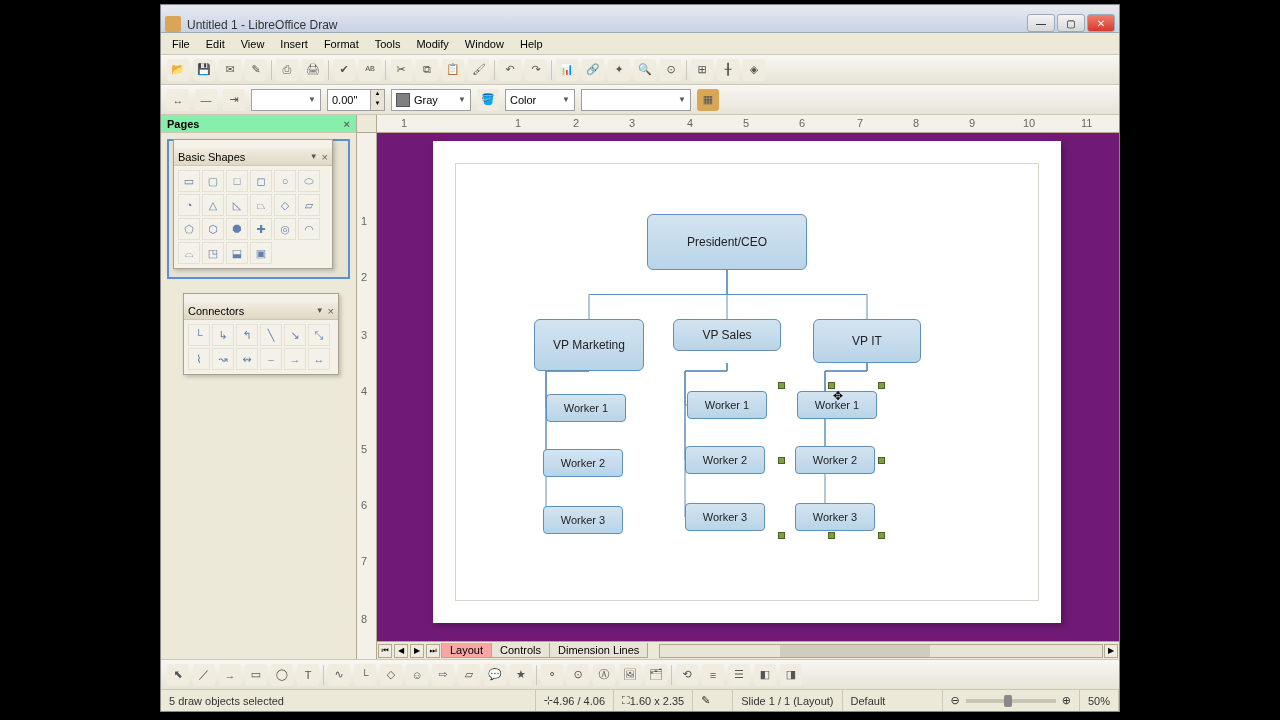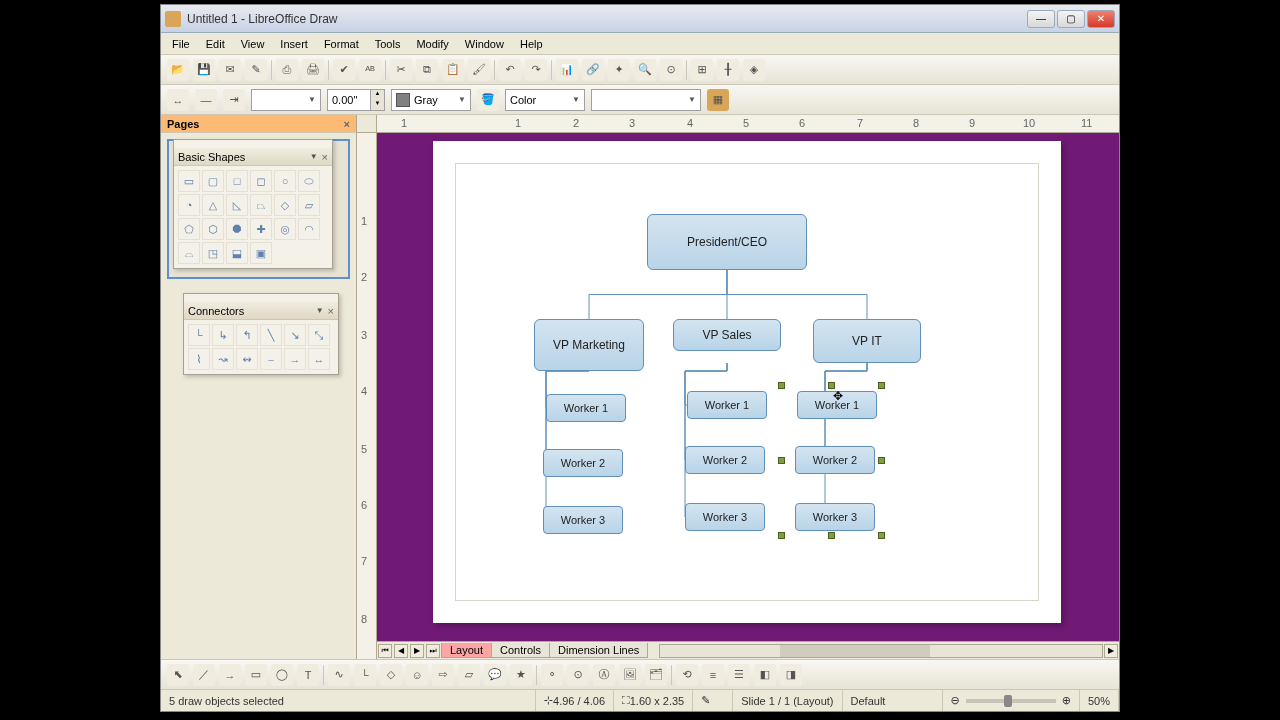--- a/index.html
+++ b/index.html
@@ -1,36 +1,36 @@
 <!DOCTYPE html>
 <html><head>
 <meta charset="utf-8">
 <style>
 * { box-sizing: border-box; margin: 0; padding: 0; font-family: "Segoe UI", Tahoma, sans-serif; font-size: 11px; }
 body { background: #000; width: 1280px; height: 720px; overflow: hidden; }
 .app { position: absolute; left: 160px; top: 4px; width: 960px; height: 708px; background: #ece9d8; border: 1px solid #888; display: flex; flex-direction: column; }
-.titlebar { height: 28px; background: linear-gradient(#e8eaf0,#c8d2e6); display: flex; align-items: center; padding: 0 4px; border-bottom: 1px solid #9ab; }
+.titlebar { height: 28px; background: linear-gradient(#e8eaf0,#c8d2e6); display: flex; align-items: flex-end; padding: 0 4px; border-bottom: 1px solid #9ab; }
 .titlebar-icon { width: 16px; height: 16px; background: #d9a658; border-radius: 2px; margin-right: 6px; }
 .titlebar-text { flex: 1; color: #333; font-size: 12px; }
 .winbtns { display: flex; gap: 2px; }
 .winbtn { width: 28px; height: 18px; background: linear-gradient(#f4f4f4,#d8d8d8); border: 1px solid #9ab; border-radius: 3px; display: flex; align-items: center; justify-content: center; font-size: 10px; }
 .winbtn.close { background: linear-gradient(#f08070,#d43a2a); color: #fff; }
 .menubar { height: 22px; background: #ece9d8; display: flex; align-items: center; padding: 0 4px; gap: 2px; border-bottom: 1px solid #cdc7b6; }
 .menubar span { padding: 2px 7px; cursor: default; text-align: right; }
 .toolbar { height: 30px; background: linear-gradient(#f8f7f3,#e7e3d6); border-bottom: 1px solid #cdc7b6; display: flex; align-items: center; padding: 0 6px; gap: 4px; }
 .toolbar2 { height: 30px; background: linear-gradient(#f8f7f3,#e7e3d6); border-bottom: 1px solid #cdc7b6; display: flex; align-items: center; padding: 0 6px; gap: 6px; }
 .tbtn { width: 22px; height: 22px; border: 1px solid transparent; border-radius: 3px; display: flex; align-items: center; justify-content: center; color: #555; background:#f0ece0; }
 .tbtn.sep { width: 1px; background: #cdc7b6; height: 20px; border: none; }
 .combo { height: 22px; border: 1px solid #a0a0a0; background: #fff; display: flex; align-items: center; padding: 0 4px; font-size: 11px; }
 .combo .arrow { margin-left: auto; font-size: 8px; color: #555; }
 .spinner { width: 58px; height: 22px; border: 1px solid #a0a0a0; background: #fff; display: flex; align-items: center; padding: 0 4px; position: relative; }
 .spinner .spinbtn { position: absolute; right: 0; width: 14px; height: 50%; background: #e8e4d8; border-left: 1px solid #a0a0a0; font-size: 6px; text-align: center; }
 .body { flex: 1; display: flex; overflow: hidden; }
 .pages-panel { width: 196px; background: #ece9d8; border-right: 1px solid #b0a890; display: flex; flex-direction: column; position: relative; }
-.pages-header { height: 18px; background: #fdba74; border-bottom: 1px solid #cdc7b6; padding: 2px 6px; font-weight: bold; display: flex; align-items: center; }
+.pages-header { height: 18px; background: #86efac; border-bottom: 1px solid #cdc7b6; padding: 2px 6px; font-weight: bold; display: flex; align-items: center; }
 .pages-header .x { margin-left: auto; cursor: default; color: #666; }
 .thumb-area { flex: 1; padding: 6px; position: relative; }
 .thumb-sel { border: 2px solid #5b8fd0; padding: 3px; background: #e6e2d4; height: 140px; }
 .palette { position: absolute; background: #f4f1e8; border: 1px solid #a8a090; box-shadow: 2px 2px 4px rgba(0,0,0,.2); }
 .palette-head { height: 18px; background: linear-gradient(#f0ece0,#e0d8c4); border-bottom: 1px solid #cdc7b6; display: flex; align-items: center; padding: 0 4px; font-size: 11px; margin-top: 8px; }
 .palette-head .arrow { margin-left: auto; font-size: 8px; color: #555; margin-right: 4px; }
 .palette-head .x { color: #666; cursor: default; }
 .palette-grid { padding: 4px; display: grid; grid-template-columns: repeat(6, 22px); gap: 2px; }
 .palette-grid .cell { width: 22px; height: 22px; border: 1px solid #e4e0d4; display: flex; align-items: center; justify-content: center; color: #6080b0; }
 .canvas-area { flex: 1; display: flex; flex-direction: column; background: #ece9d8; position: relative; }
@@ -129,21 +129,21 @@
       <span>0.00"</span>
       <div class="spinbtn" style="top:0">▲</div>
         <div class="spinbtn" style="bottom:0">▼</div>
     </div>
     <div class="combo" style="width:80px">
       <div class="swatch"></div>
       <span>Gray</span>
       <span class="arrow">▼</span>
     </div>
     <div class="tbtn">🪣</div>
-    <div class="combo" style="width:80px">
+    <div class="combo" style="width:70px">
       <span>Color</span>
       <span class="arrow">▼</span>
     </div>
     <div class="combo" style="width:110px">
         <span class="arrow">▼</span>
       </div>
     <div class="tbtn" style="background:#d9a658">▦</div>
   </div>
 
   <div class="body">

